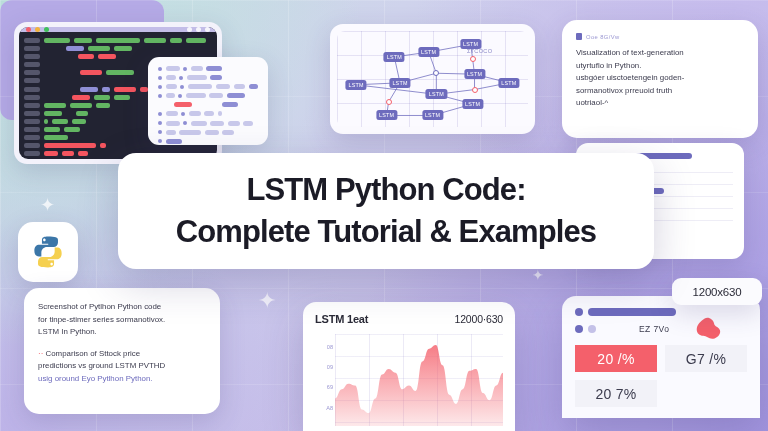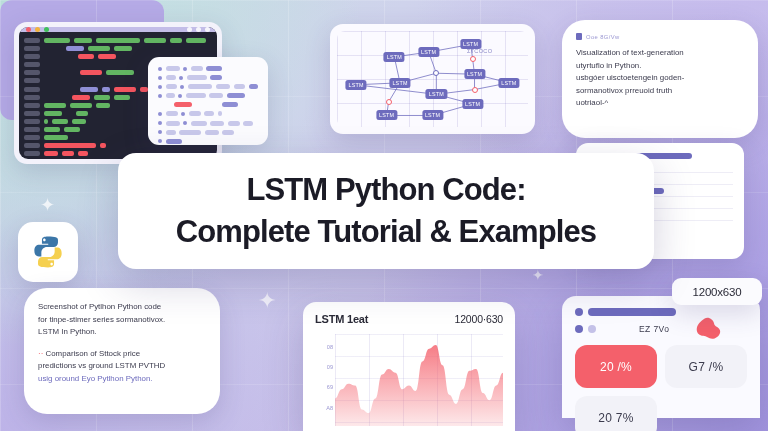--- a/index.html
+++ b/index.html
@@ -24,21 +24,21 @@
   .bg-grid {
     position: absolute; inset: 0;
     background-image:
       linear-gradient(to right, rgba(255,255,255,0.33) 1px, transparent 1px),
       linear-gradient(to bottom, rgba(255,255,255,0.22) 1px, transparent 1px);
     background-size: 96px 96px;
     opacity: .55;
   }
   .sparkle { position: absolute; color: #fff; opacity: .75; font-size: 18px; line-height: 1; }
 
-  .card { position: absolute; border-radius: 23px; background: #fff; }
+  .card { position: absolute; border-radius: 15px; background: #fff; }
   .shadow-md { box-shadow: 0 8px 26px rgba(60,50,110,0.18); }
   .shadow-lg { box-shadow: 0 14px 40px rgba(55,45,105,0.22); }
 
   
   #editor { left: 14px; top: 22px; width: 208px; height: 142px; padding: 5px;
             background: #f3f2fb; border-radius: 13px; }
   #editor .win { width: 100%; height: 100%; border-radius: 9px; overflow: hidden;
                  background: #222332; display: flex; flex-direction: column; }
   #editor .bar { height: 17px; background: #c3bde8; display: flex; align-items: center;
                  padding: 0 7px; justify-content: space-between; }
@@ -123,22 +123,22 @@
   
   #statscard { left: 562px; top: 296px; width: 198px; height: 122px; background: #fafaff;
                border-radius: 14px 14px 0 0; padding: 12px 13px 0 13px; }
   .st-row1 { display: flex; align-items: center; gap: 5px; }
   .st-pill { height: 8px; border-radius: 4px; background: #6d6bbd; }
   .st-circ { width: 8px; height: 8px; border-radius: 50%; background: #6d6bbd; }
   .st-circ.lt { background: #c4c1e8; }
   .st-row2 { display: flex; align-items: center; gap: 5px; margin-top: 8px; }
   .st-legend { font-size: 8.5px; color: #3b3b4d; letter-spacing: .4px; padding-left: 38px; }
   .st-grid { display: grid; grid-template-columns: 1fr 1fr; gap: 8px; margin-top: 11px; }
-  .st-btn { height: 43px; border-radius: 12px; display: flex; align-items: center;
-            justify-content: center; font-size: 12px; letter-spacing: .3px; }
+  .st-btn { height: 27px; border-radius: 0; display: flex; align-items: center;
+            justify-content: center; font-size: 14px; letter-spacing: .3px; }
   .st-btn.red { background: #f4606b; color: #ffffff; }
   .st-btn.pur { background: #6d6bbd; color: #d9d7f2; }
   .st-btn.pale { background: #f2f2f8; color: #3b3b4d; }
   #statblob { position: absolute; left: 694px; top: 317px; width: 30px; height: 26px; }
 
   
   #badge { left: 672px; top: 278px; width: 90px; height: 27px; background: #fbfbfe;
            border-radius: 9px; display: flex; align-items: center; justify-content: center;
            font-size: 11.5px; color: #2b2b38; letter-spacing: -.2px; }
 

